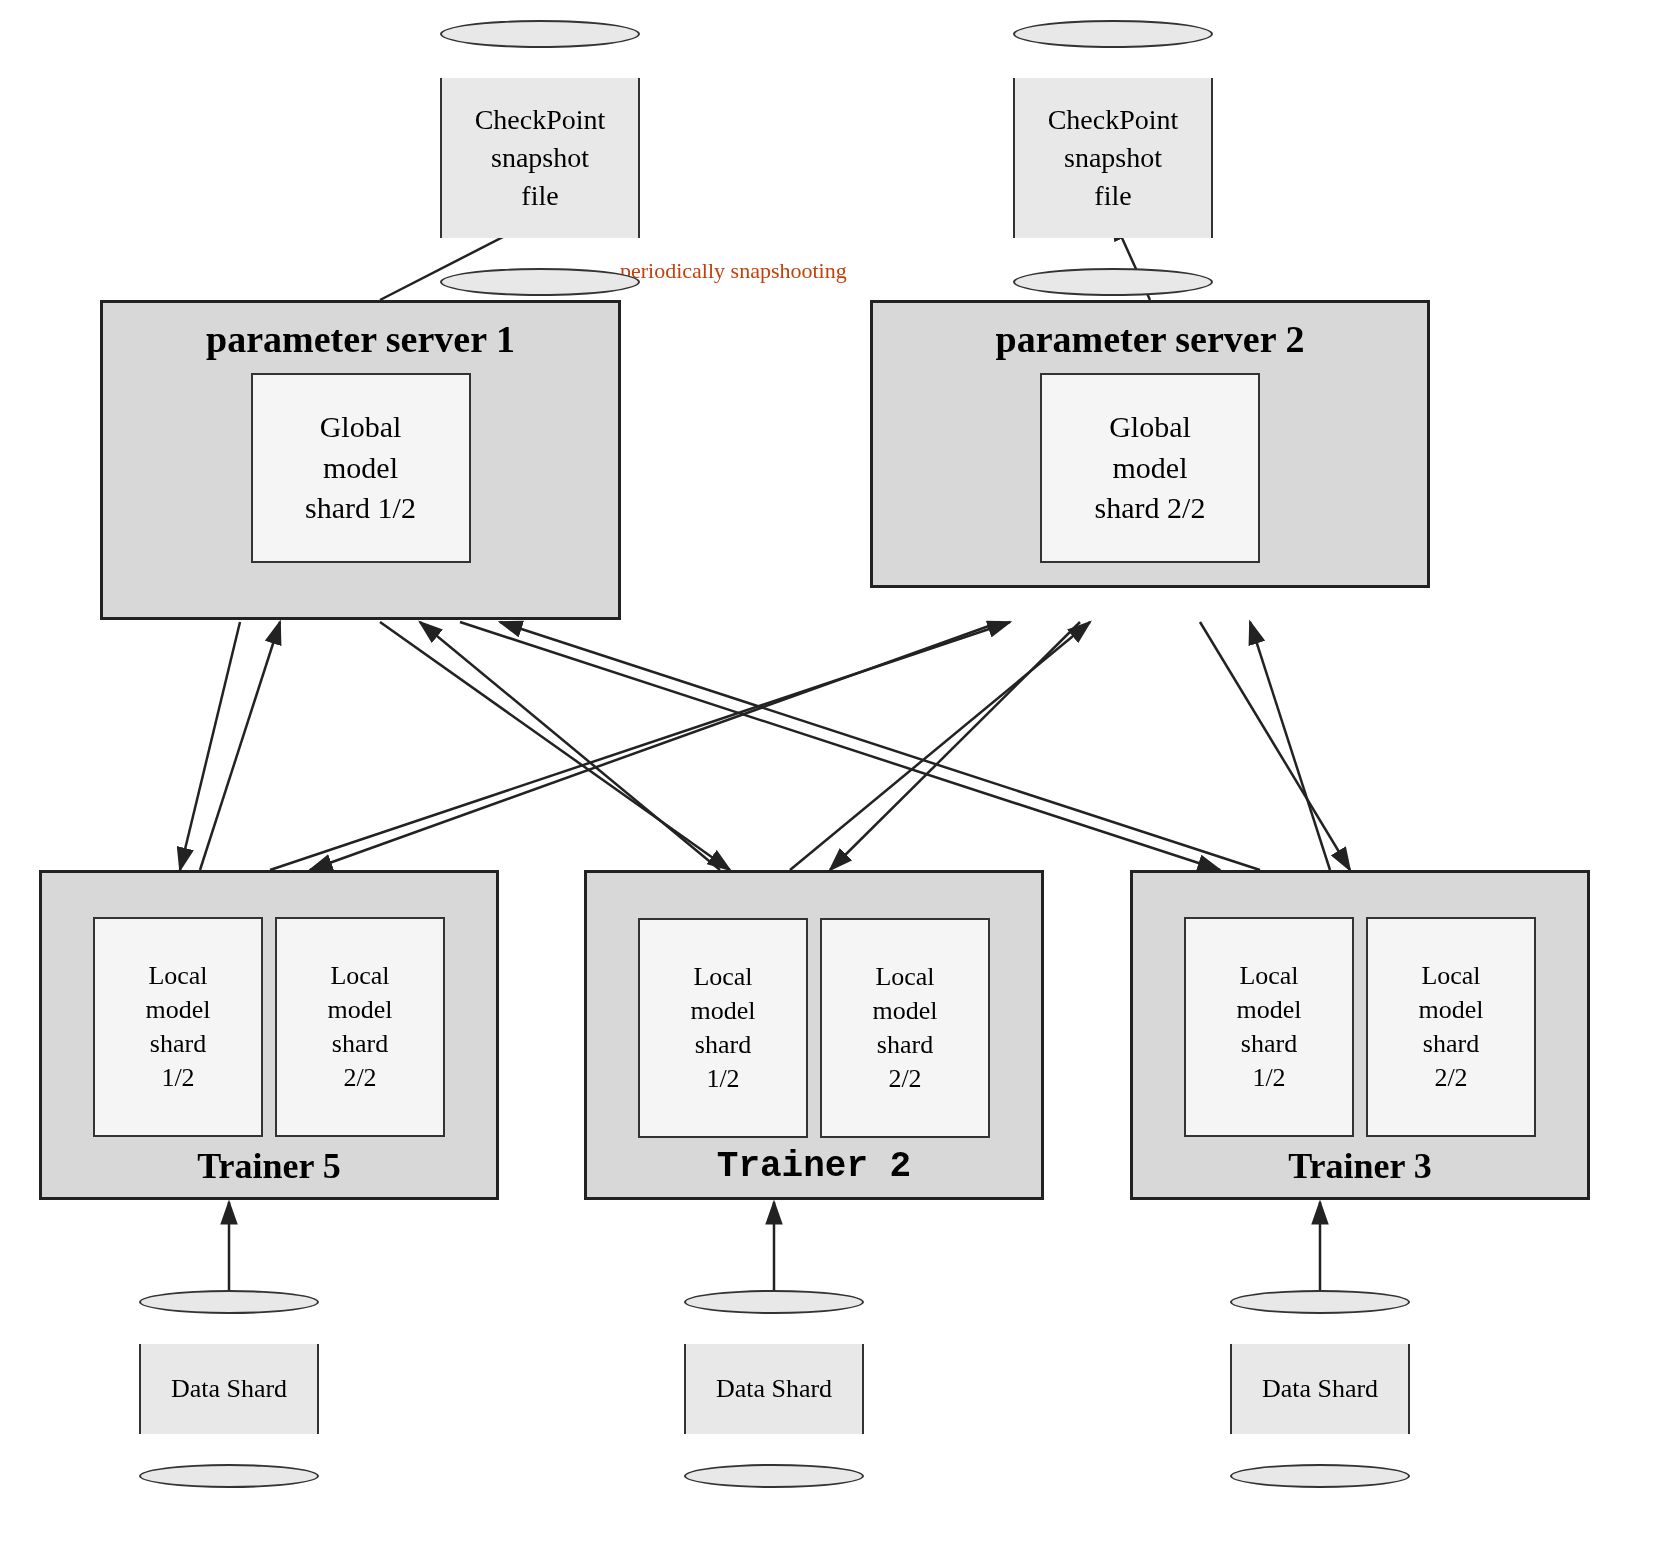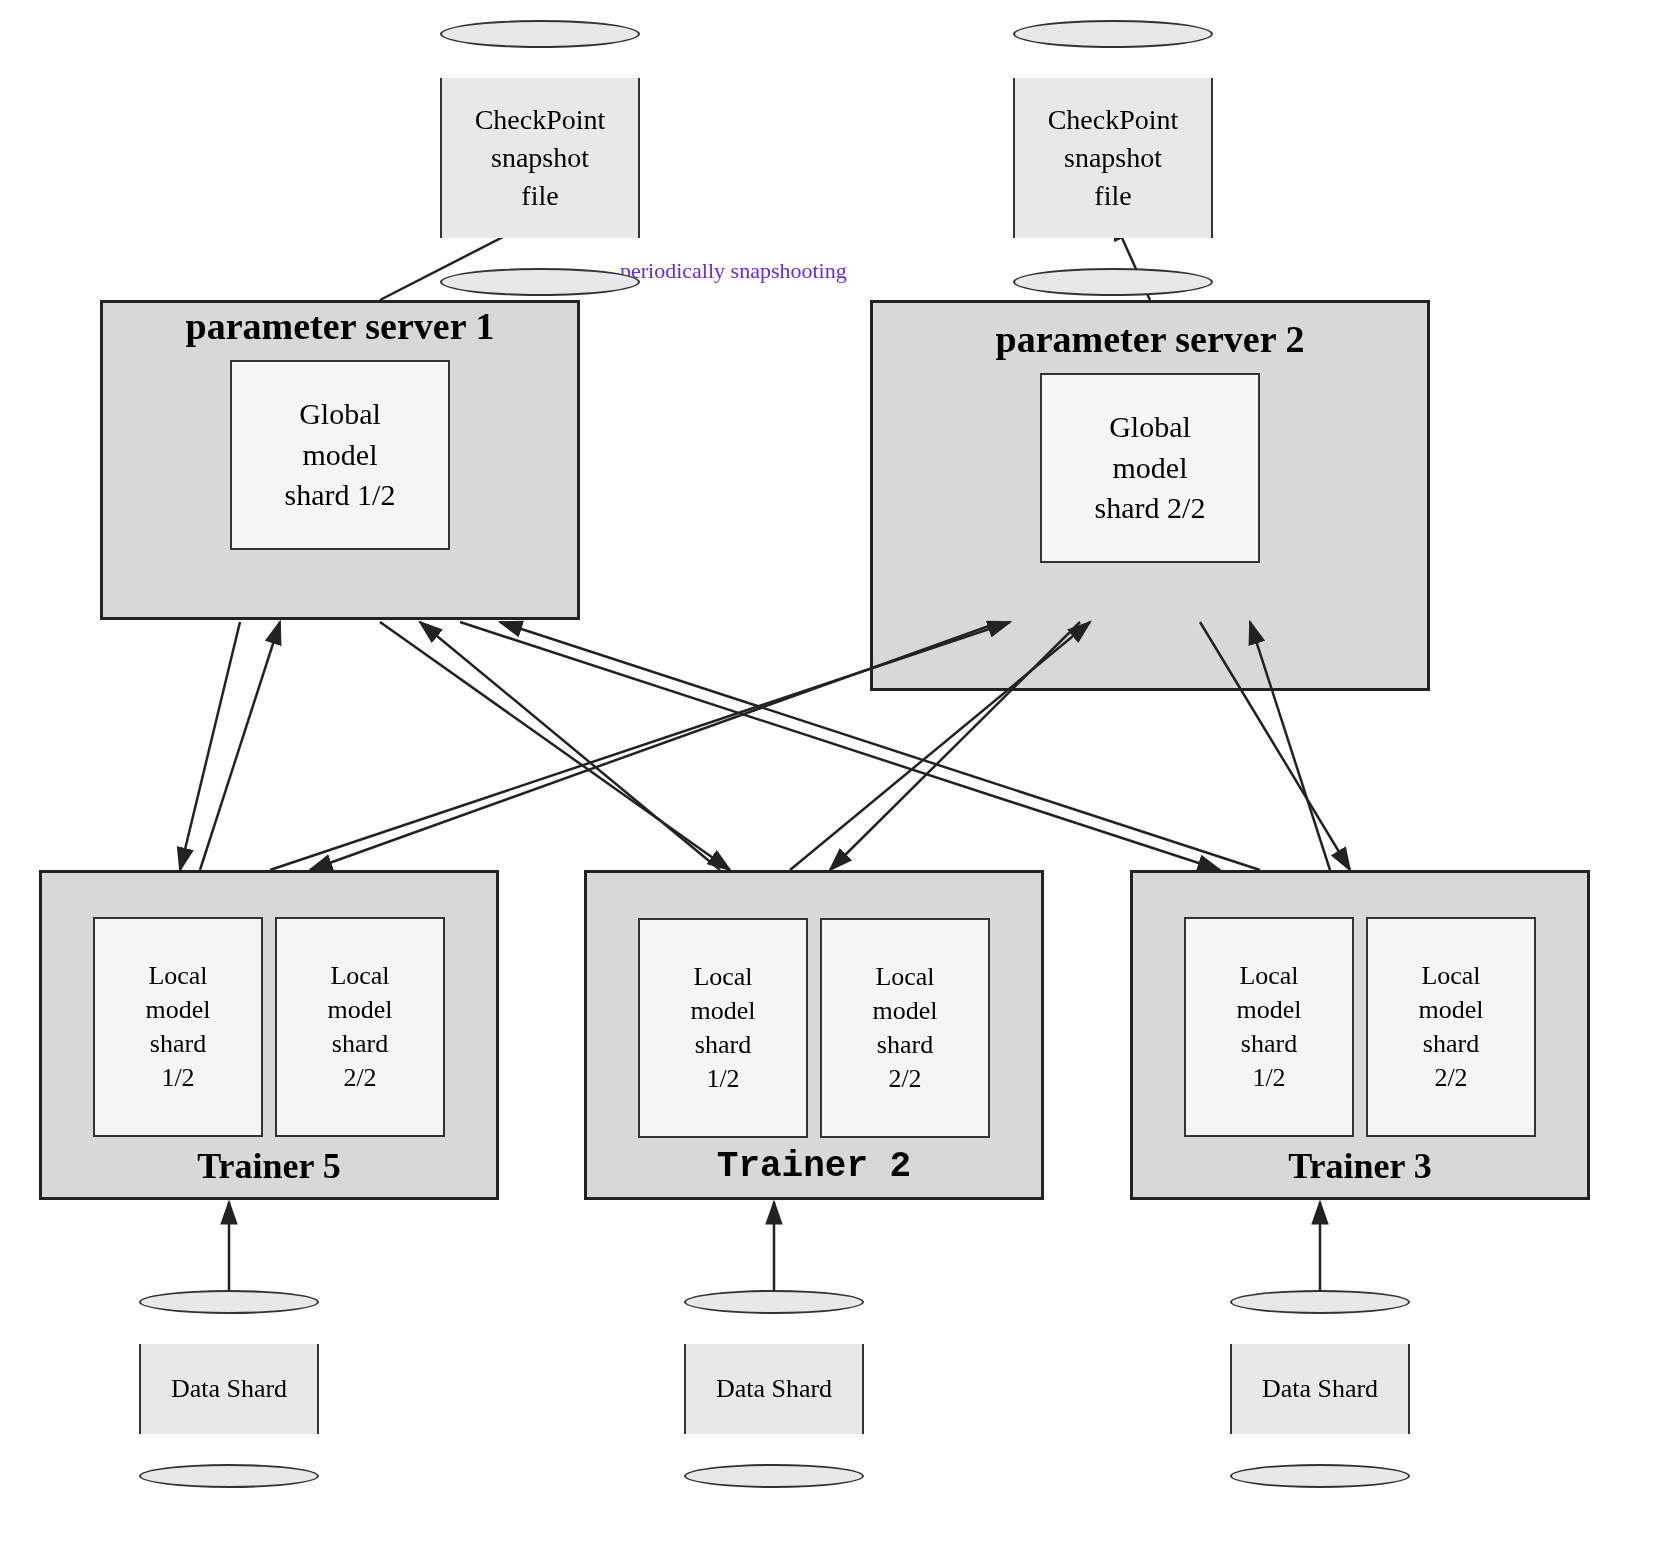--- a/index.html
+++ b/index.html
@@ -55,32 +55,32 @@
       <div style="width:200px; height:28px; background:#e8e8e8; border:2.5px solid #333; border-radius:50%; position:relative; z-index:2;"></div>
       <div style="width:200px; height:160px; background:#e8e8e8; border-left:2.5px solid #333; border-right:2.5px solid #333; display:flex; align-items:center; justify-content:center; text-align:center; font-size:28px; line-height:1.35; margin-top:-10px; margin-bottom:-10px; position:relative; z-index:1;">
         <span style="white-space:pre-line;">CheckPoint
 snapshot
 file</span>
       </div>
       <div style="width:200px; height:28px; background:#e8e8e8; border:2.5px solid #333; border-radius:50%; position:relative; z-index:2;"></div>
     </div>
   </div>
 
-  <div style="position:absolute; left:620px; top:258px; font-size:22px; color:#6d28d9;">periodically snapshooting</div>
-
-  <div style="position:absolute; left:100px; top:300px; width:480px; height:320px; background:#d8d8d8; border:3px solid #222; display:flex; flex-direction:column; align-items:center; justify-content:flex-start; padding:1px;">
+  <div style="position:absolute; left:620px; top:258px; font-size:22px; color:#c2410c;">periodically snapshooting</div>
+
+  <div style="position:absolute; left:100px; top:300px; width:521px; height:320px; background:#d8d8d8; border:3px solid #222; display:flex; flex-direction:column; align-items:center; justify-content:flex-start; padding:14px;">
     <div style="font-size:38px; font-weight:bold; margin-bottom:12px; text-align:center;">parameter server 1</div>
     <div style="background:#f5f5f5; border:2.5px solid #333; width:220px; height:190px; display:flex; align-items:center; justify-content:center; text-align:center; font-size:30px; line-height:1.35;">
       <span style="white-space:pre-line;">Global
 model
 shard 1/2</span>
     </div>
   </div>
 
-  <div style="position:absolute; left:870px; top:300px; width:560px; height:391px; background:#d8d8d8; border:3px solid #222; display:flex; flex-direction:column; align-items:center; justify-content:flex-start; padding:14px;">
+  <div style="position:absolute; left:870px; top:300px; width:560px; height:288px; background:#d8d8d8; border:3px solid #222; display:flex; flex-direction:column; align-items:center; justify-content:flex-start; padding:14px;">
     <div style="font-size:38px; font-weight:bold; margin-bottom:12px; text-align:center;">parameter server 2</div>
     <div style="background:#f5f5f5; border:2.5px solid #333; width:220px; height:190px; display:flex; align-items:center; justify-content:center; text-align:center; font-size:30px; line-height:1.35;">
       <span style="white-space:pre-line;">Global
 model
 shard 2/2</span>
     </div>
   </div>
 
   <div style="position:absolute; left:39px; top:870px; width:460px; height:330px; background:#d8d8d8; border:3px solid #222; display:flex; flex-direction:column; align-items:center; justify-content:flex-end; padding-bottom:10px;">
     <div style="display:flex; flex-direction:row; gap:12px; margin-bottom:8px; padding:10px 16px 0 16px;">

